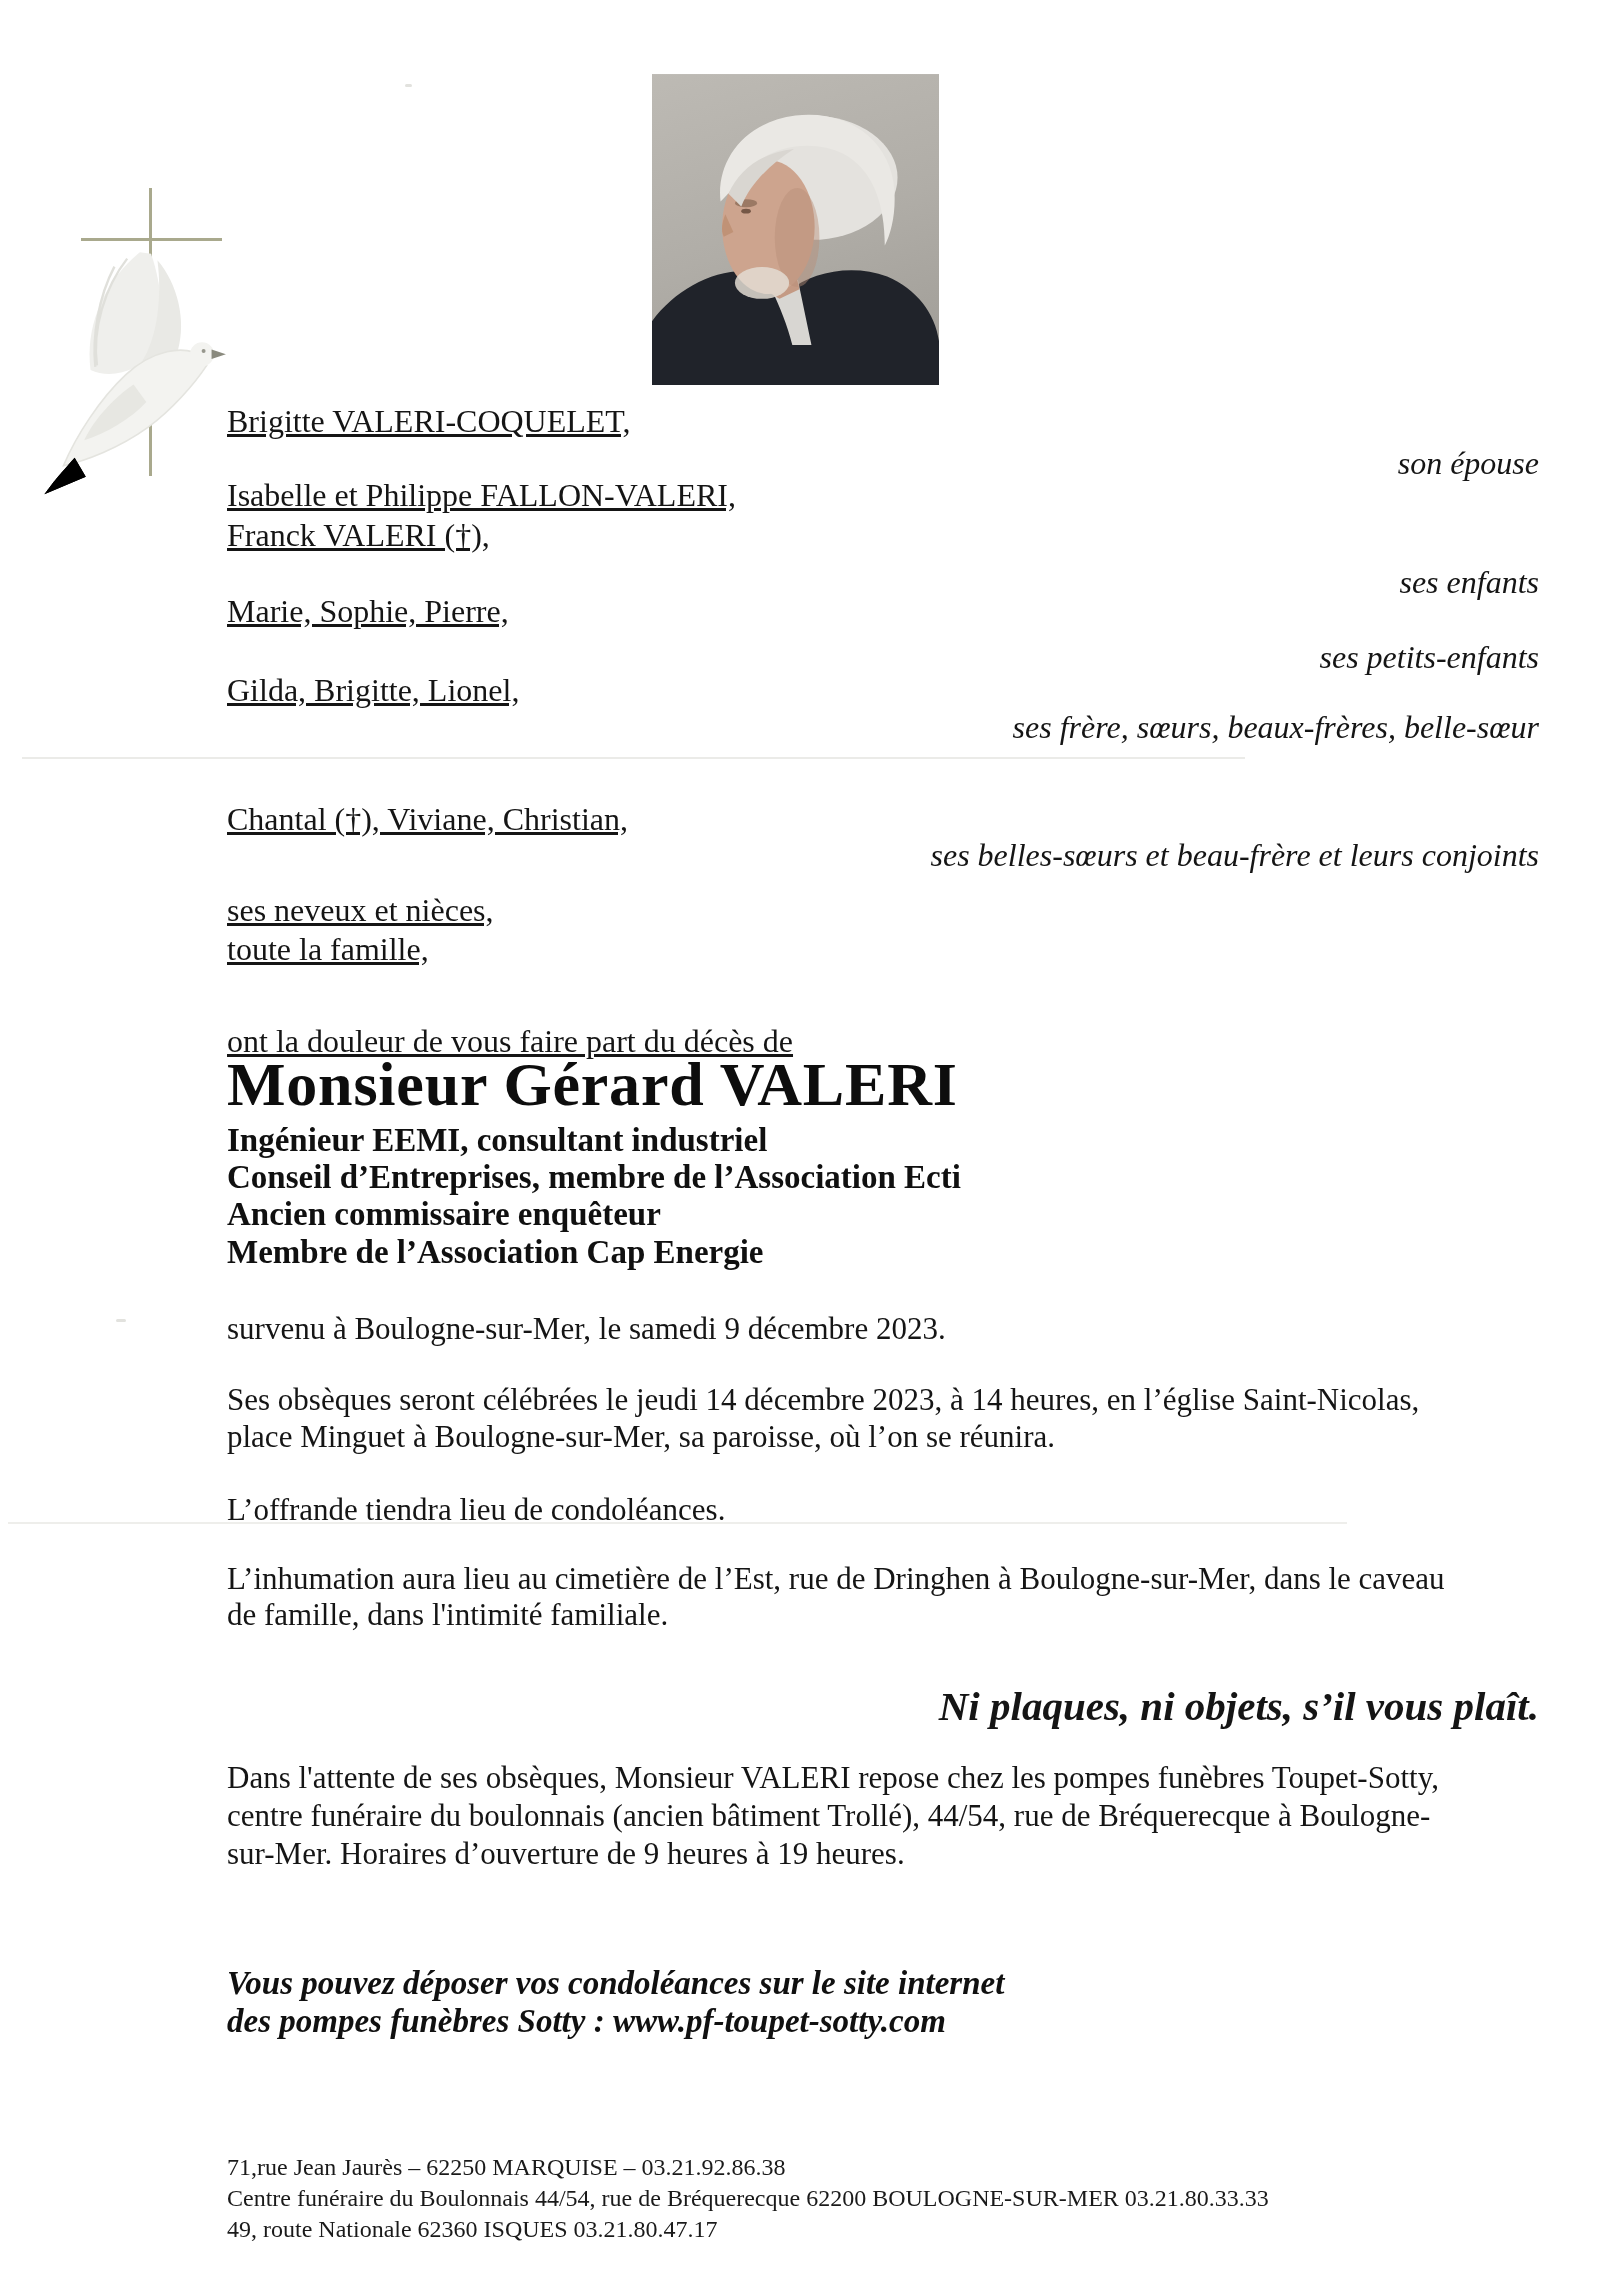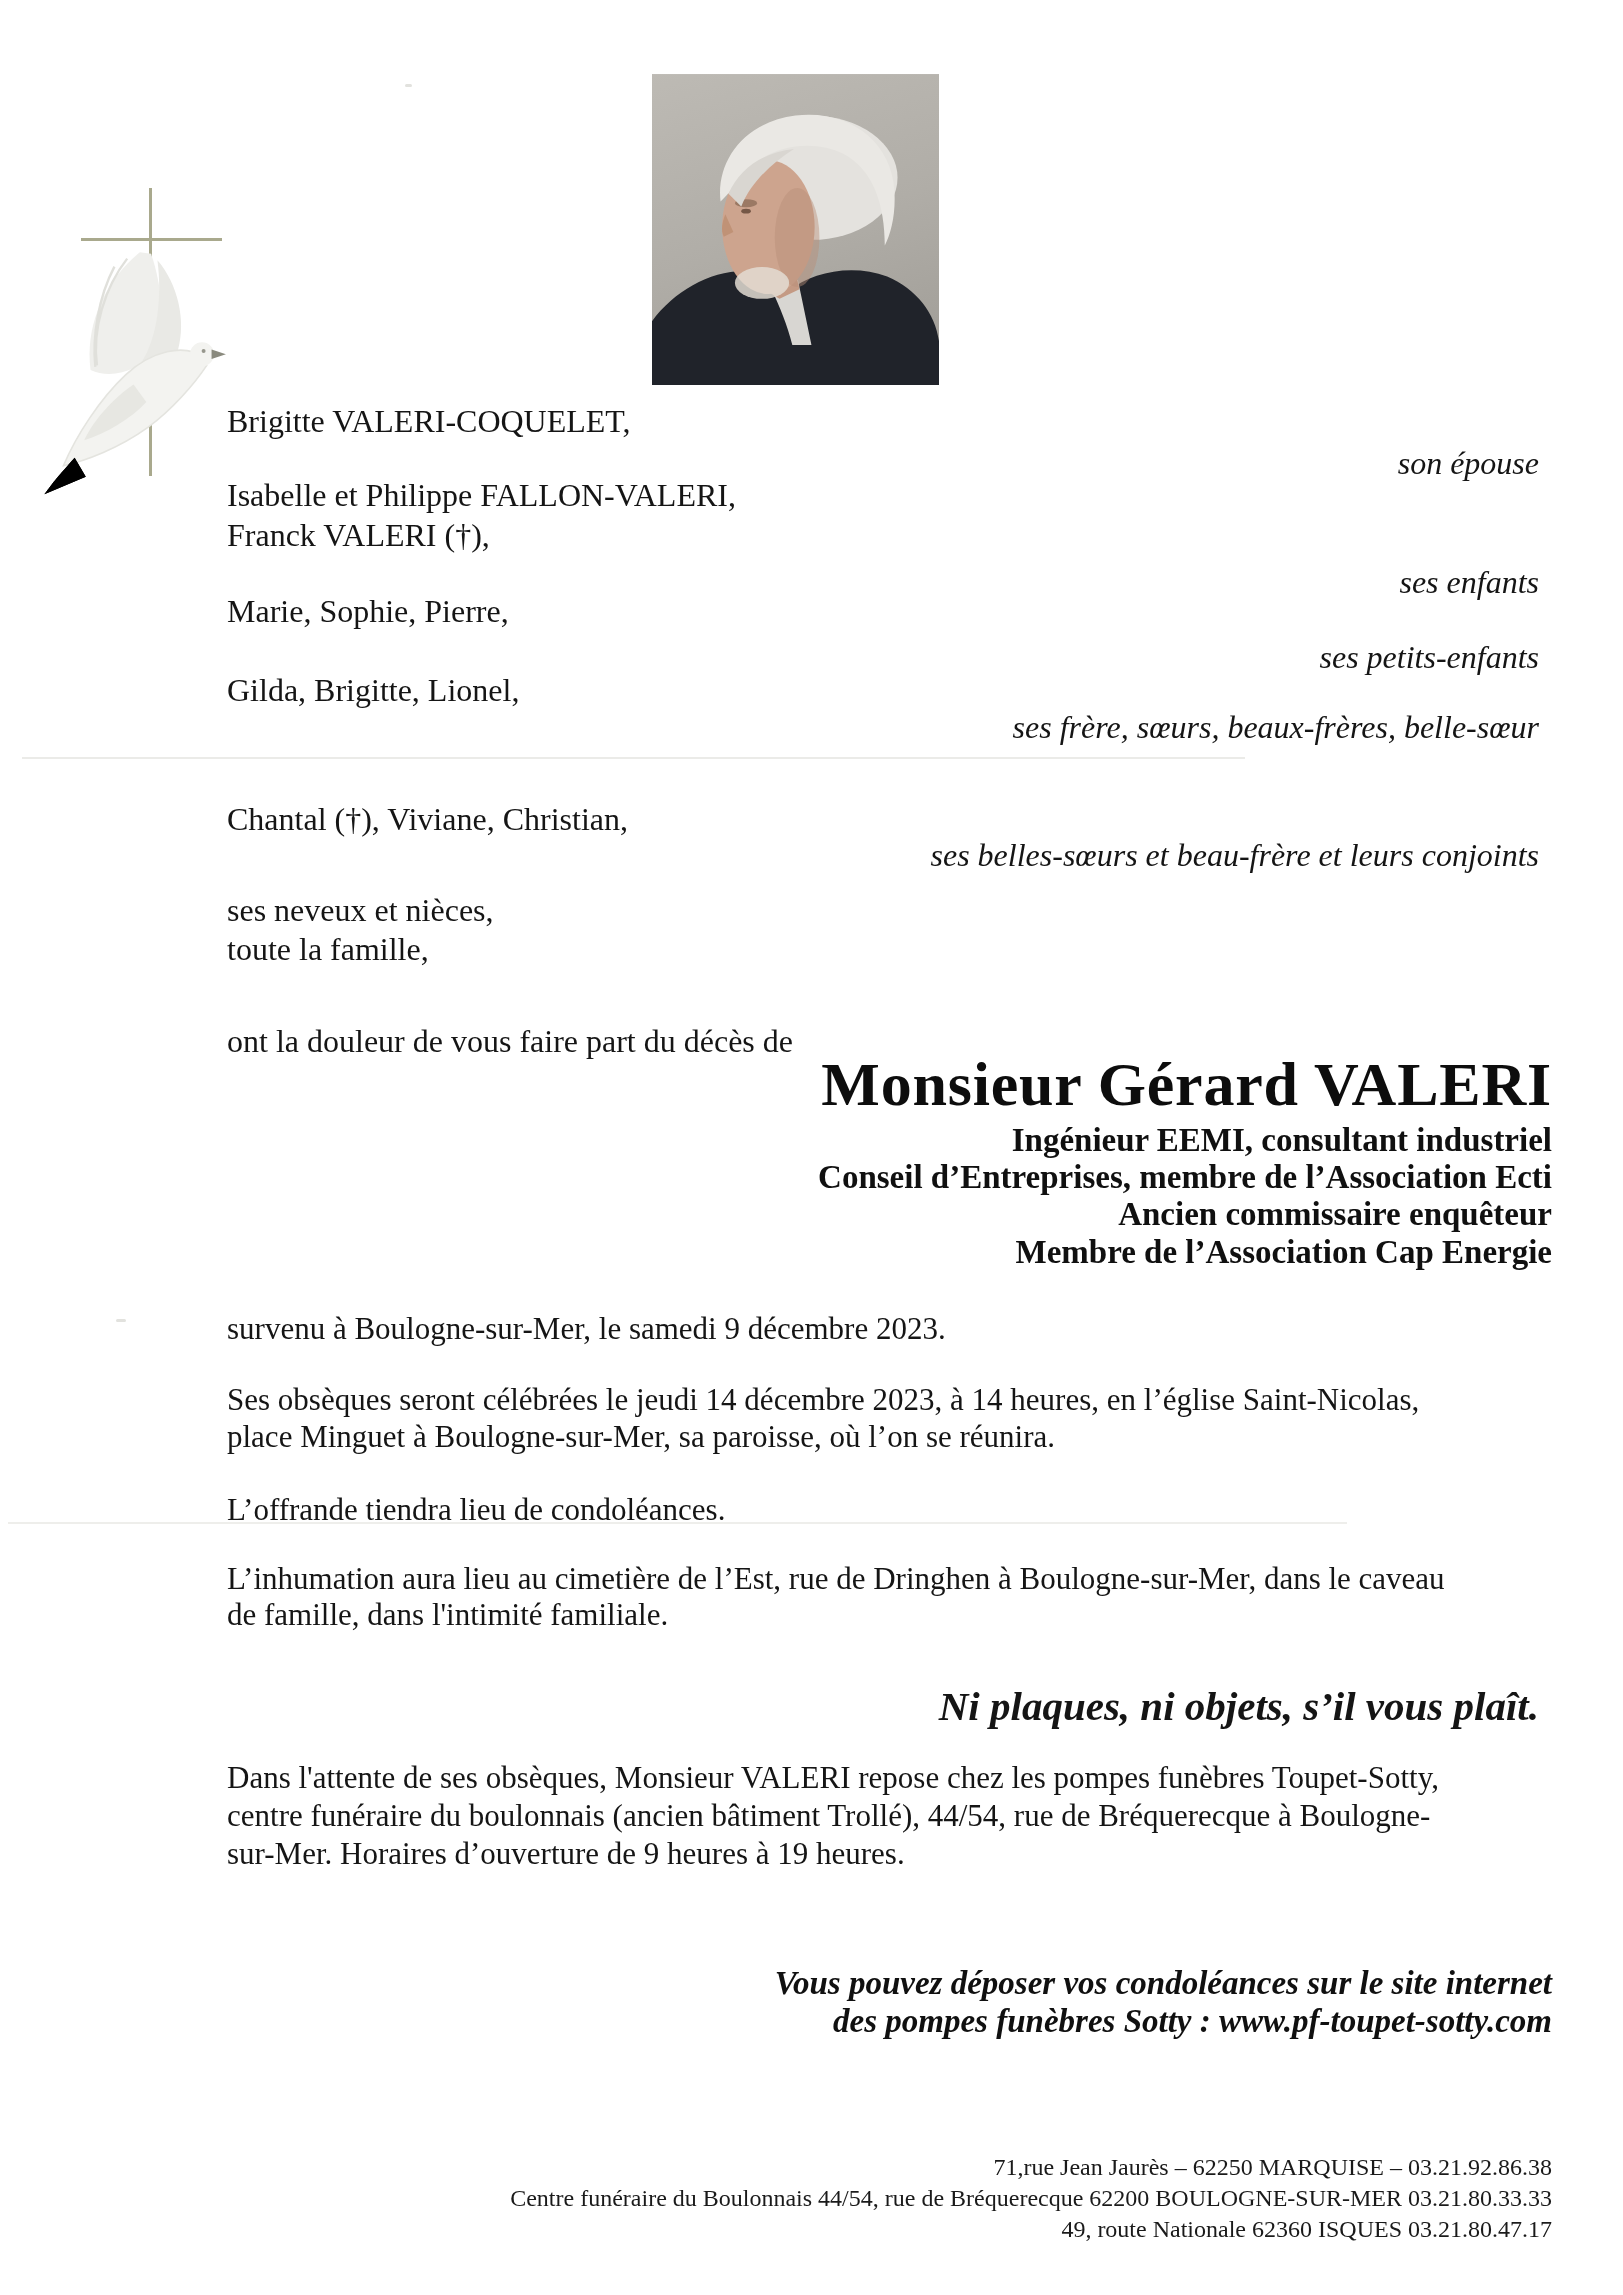--- a/index.html
+++ b/index.html
@@ -5,24 +5,24 @@
   html,body{margin:0;padding:0;background:#ffffff;}
   .page{
     position:relative;
     width:1624px;height:2295px;
     background:#ffffff;
     font-family:"Liberation Serif","DejaVu Serif",serif;
     color:#151515;
     overflow:hidden;
   }
   .line{position:absolute;line-height:1.15;white-space:nowrap;}
-  .name{left:227px;font-size:32px;}
+  .name{left:227px;font-size:32px;text-decoration:underline;}
   .rel{right:85px;font-size:32px;font-style:italic;text-align:right;}
   .body-line{left:227px;font-size:31px;}
-  .center-col{left:241px;width:1311px;text-align:right;}
+  .center-col{left:227px;width:1311px;text-align:left;}
   .deceased-title{font-size:62px;font-weight:bold;letter-spacing:0.8px;color:#0d0d0d;}
   .deceased-sub{font-size:33px;font-weight:bold;color:#101010;}
   .request{right:85px;font-size:41px;font-weight:bold;font-style:italic;text-align:right;}
   .condolence{font-size:33px;font-weight:bold;font-style:italic;color:#101010;}
   .footer-line{font-size:24px;color:#1a1a1a;}
   .cross-bar{position:absolute;background:#a9a98d;}
   .scan-rule{position:absolute;height:2.4px;}
   .speck{position:absolute;background:#e2e2de;border-radius:1.6px;}
   svg{display:block;}
 </style>

